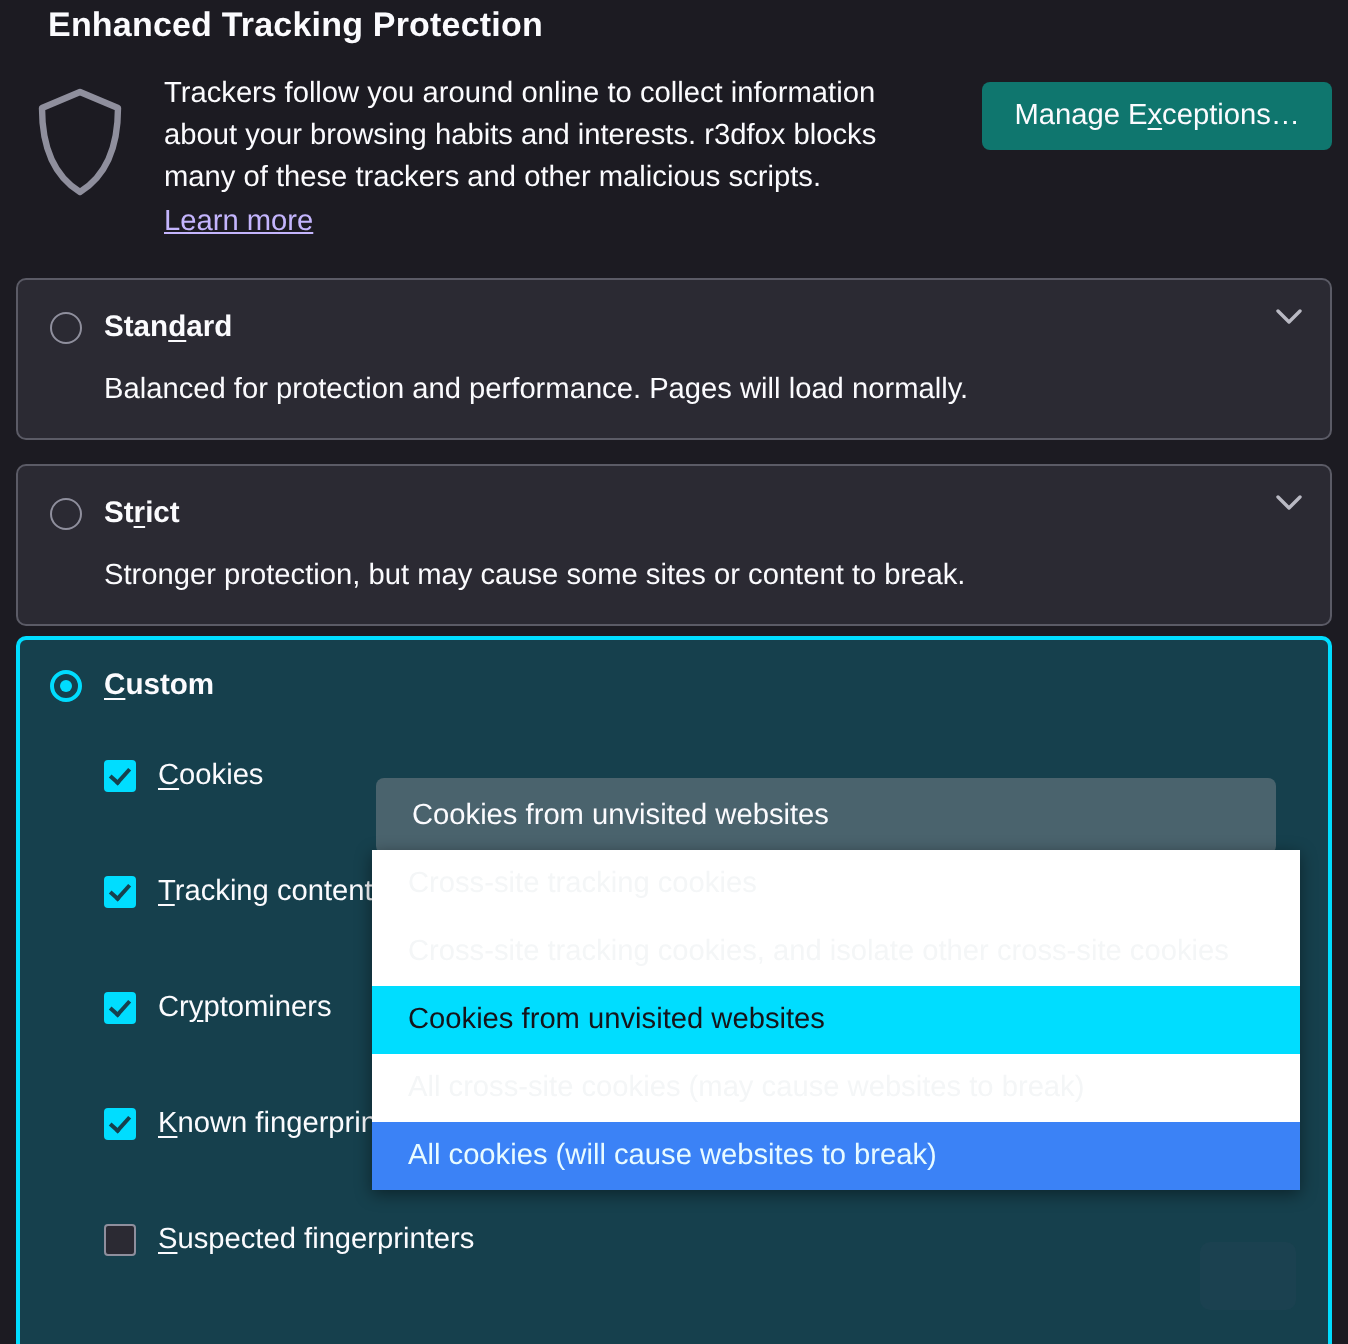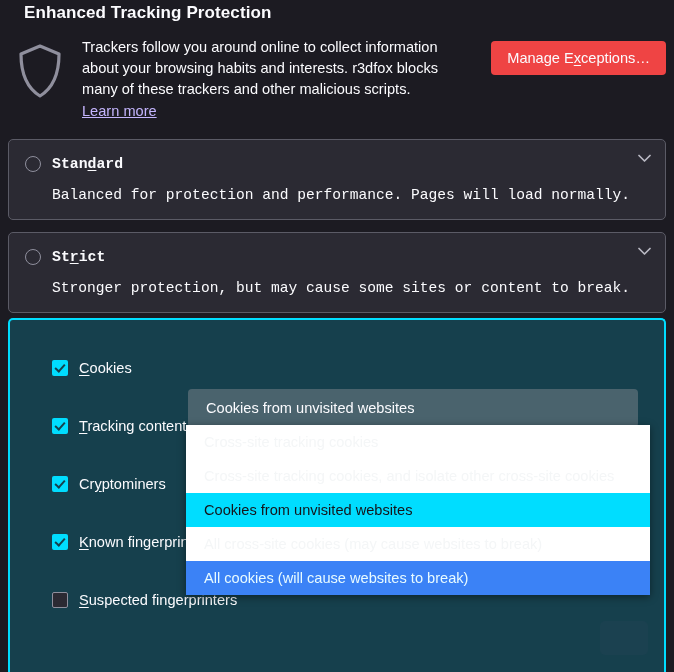--- a/index.html
+++ b/index.html
@@ -58,35 +58,35 @@
     color: #c4b5fd;
     text-decoration: underline;
     font-size: 14.6px;
     cursor: pointer;
   }
 
   .manage-btn {
     flex: 0 0 auto;
     margin-left: auto;
     margin-top: 4px;
-    background: #ef4444;
+    background: #0f766e;
     color: #fbfbfe;
     border: none;
     border-radius: 4px;
     font-family: inherit;
     font-size: 14.6px;
     padding: 9px 16px;
     cursor: pointer;
     white-space: nowrap;
   }
 
   .ul { text-decoration: underline; text-underline-offset: 2px; }
 
   
-  .options { margin-top: 17px; padding: 0 8px; font-family: Liberation Mono, monospace; }
+  .options { margin-top: 17px; padding: 0 8px; }
 
   .option-panel {
     border: 1px solid #5b5b66;
     border-radius: 5px;
     background: #2b2a33;
     padding: 14px 16px 16px 16px;
     position: relative;
     margin-bottom: 12px;
   }
 
@@ -285,20 +285,24 @@
     <span class="chevron">
       <svg width="13" height="9" viewBox="0 0 13 9">
           <path d="M1 1.5 L6.5 7 L12 1.5" fill="none" stroke="currentColor" stroke-width="1.7" stroke-linecap="round" stroke-linejoin="round"></path>
         </svg>
     </span>
   </div>
 
 </div>
 
 <div class="custom-panel">
+  <div class="option-head">
+    <span class="radio checked"></span>
+    <span class="option-label"><span></span><span class="ul">C</span><span>ustom</span></span>
+  </div>
 
   <div class="check-list">
 
     <div class="check-row">
       <span class="checkbox"></span>
       <span class="check-label"><span></span><span class="ul">C</span><span>ookies</span></span>
     </div>
 
     <div class="check-row">
       <span class="checkbox"></span>

